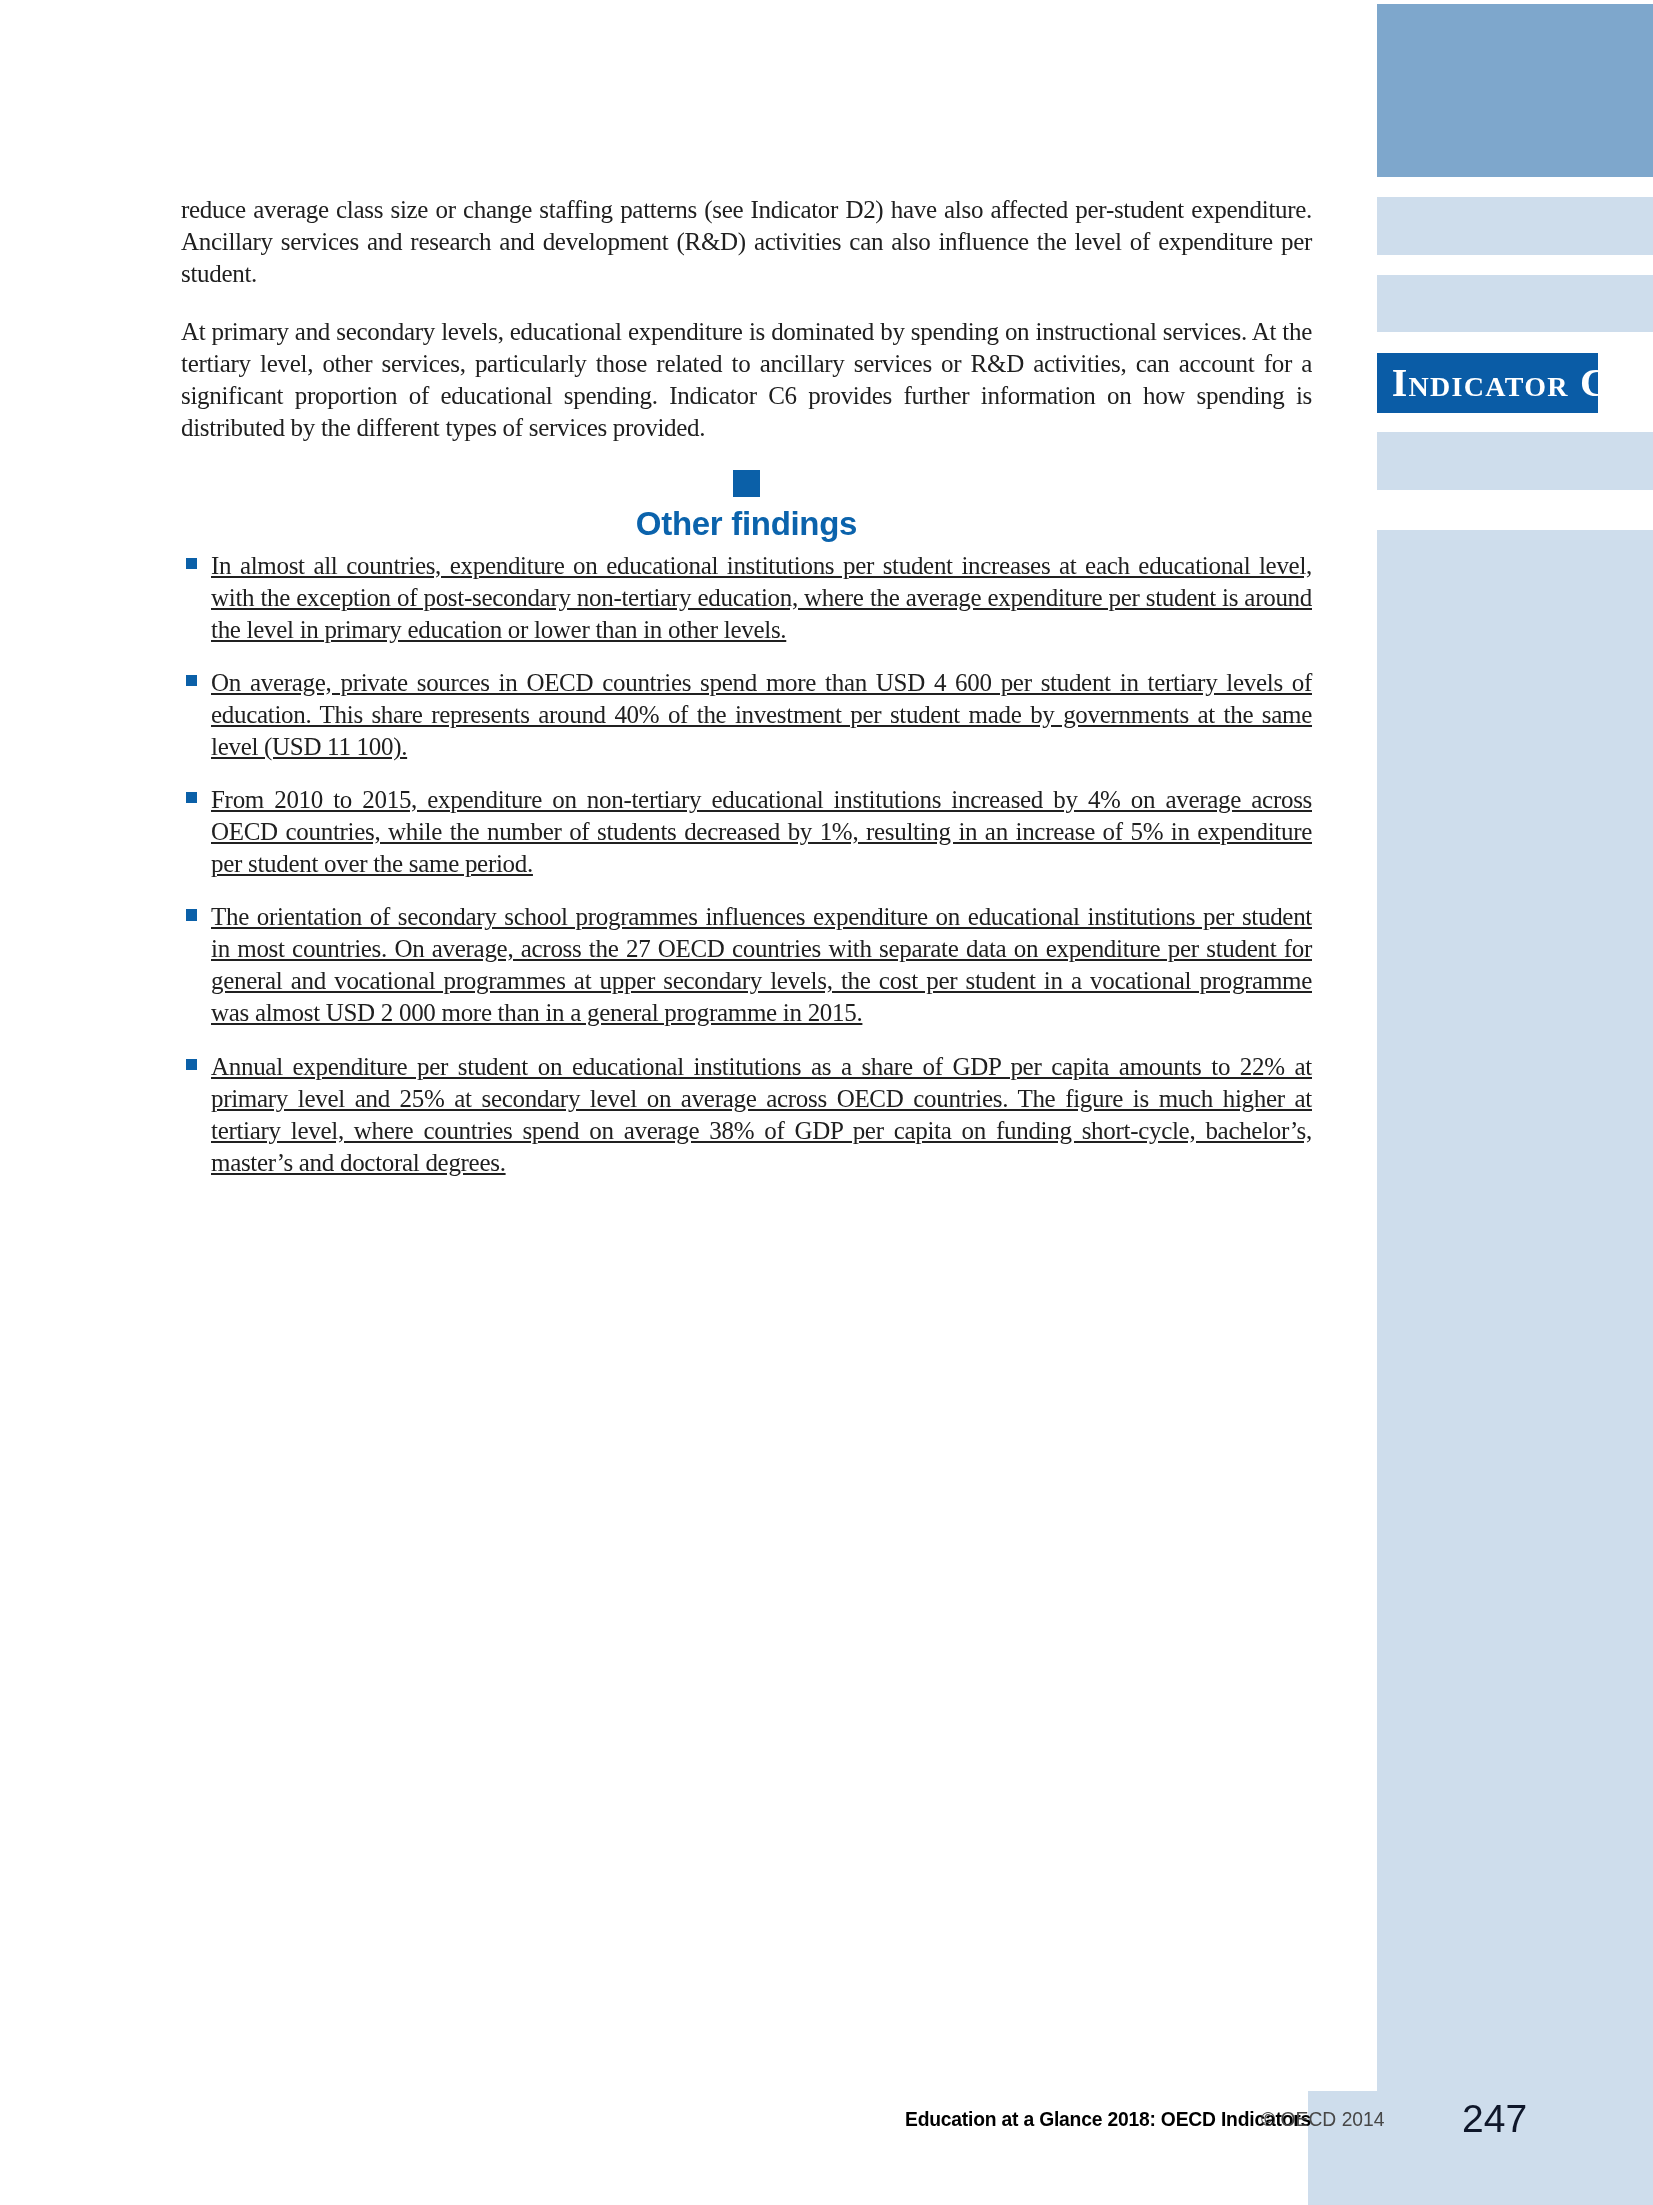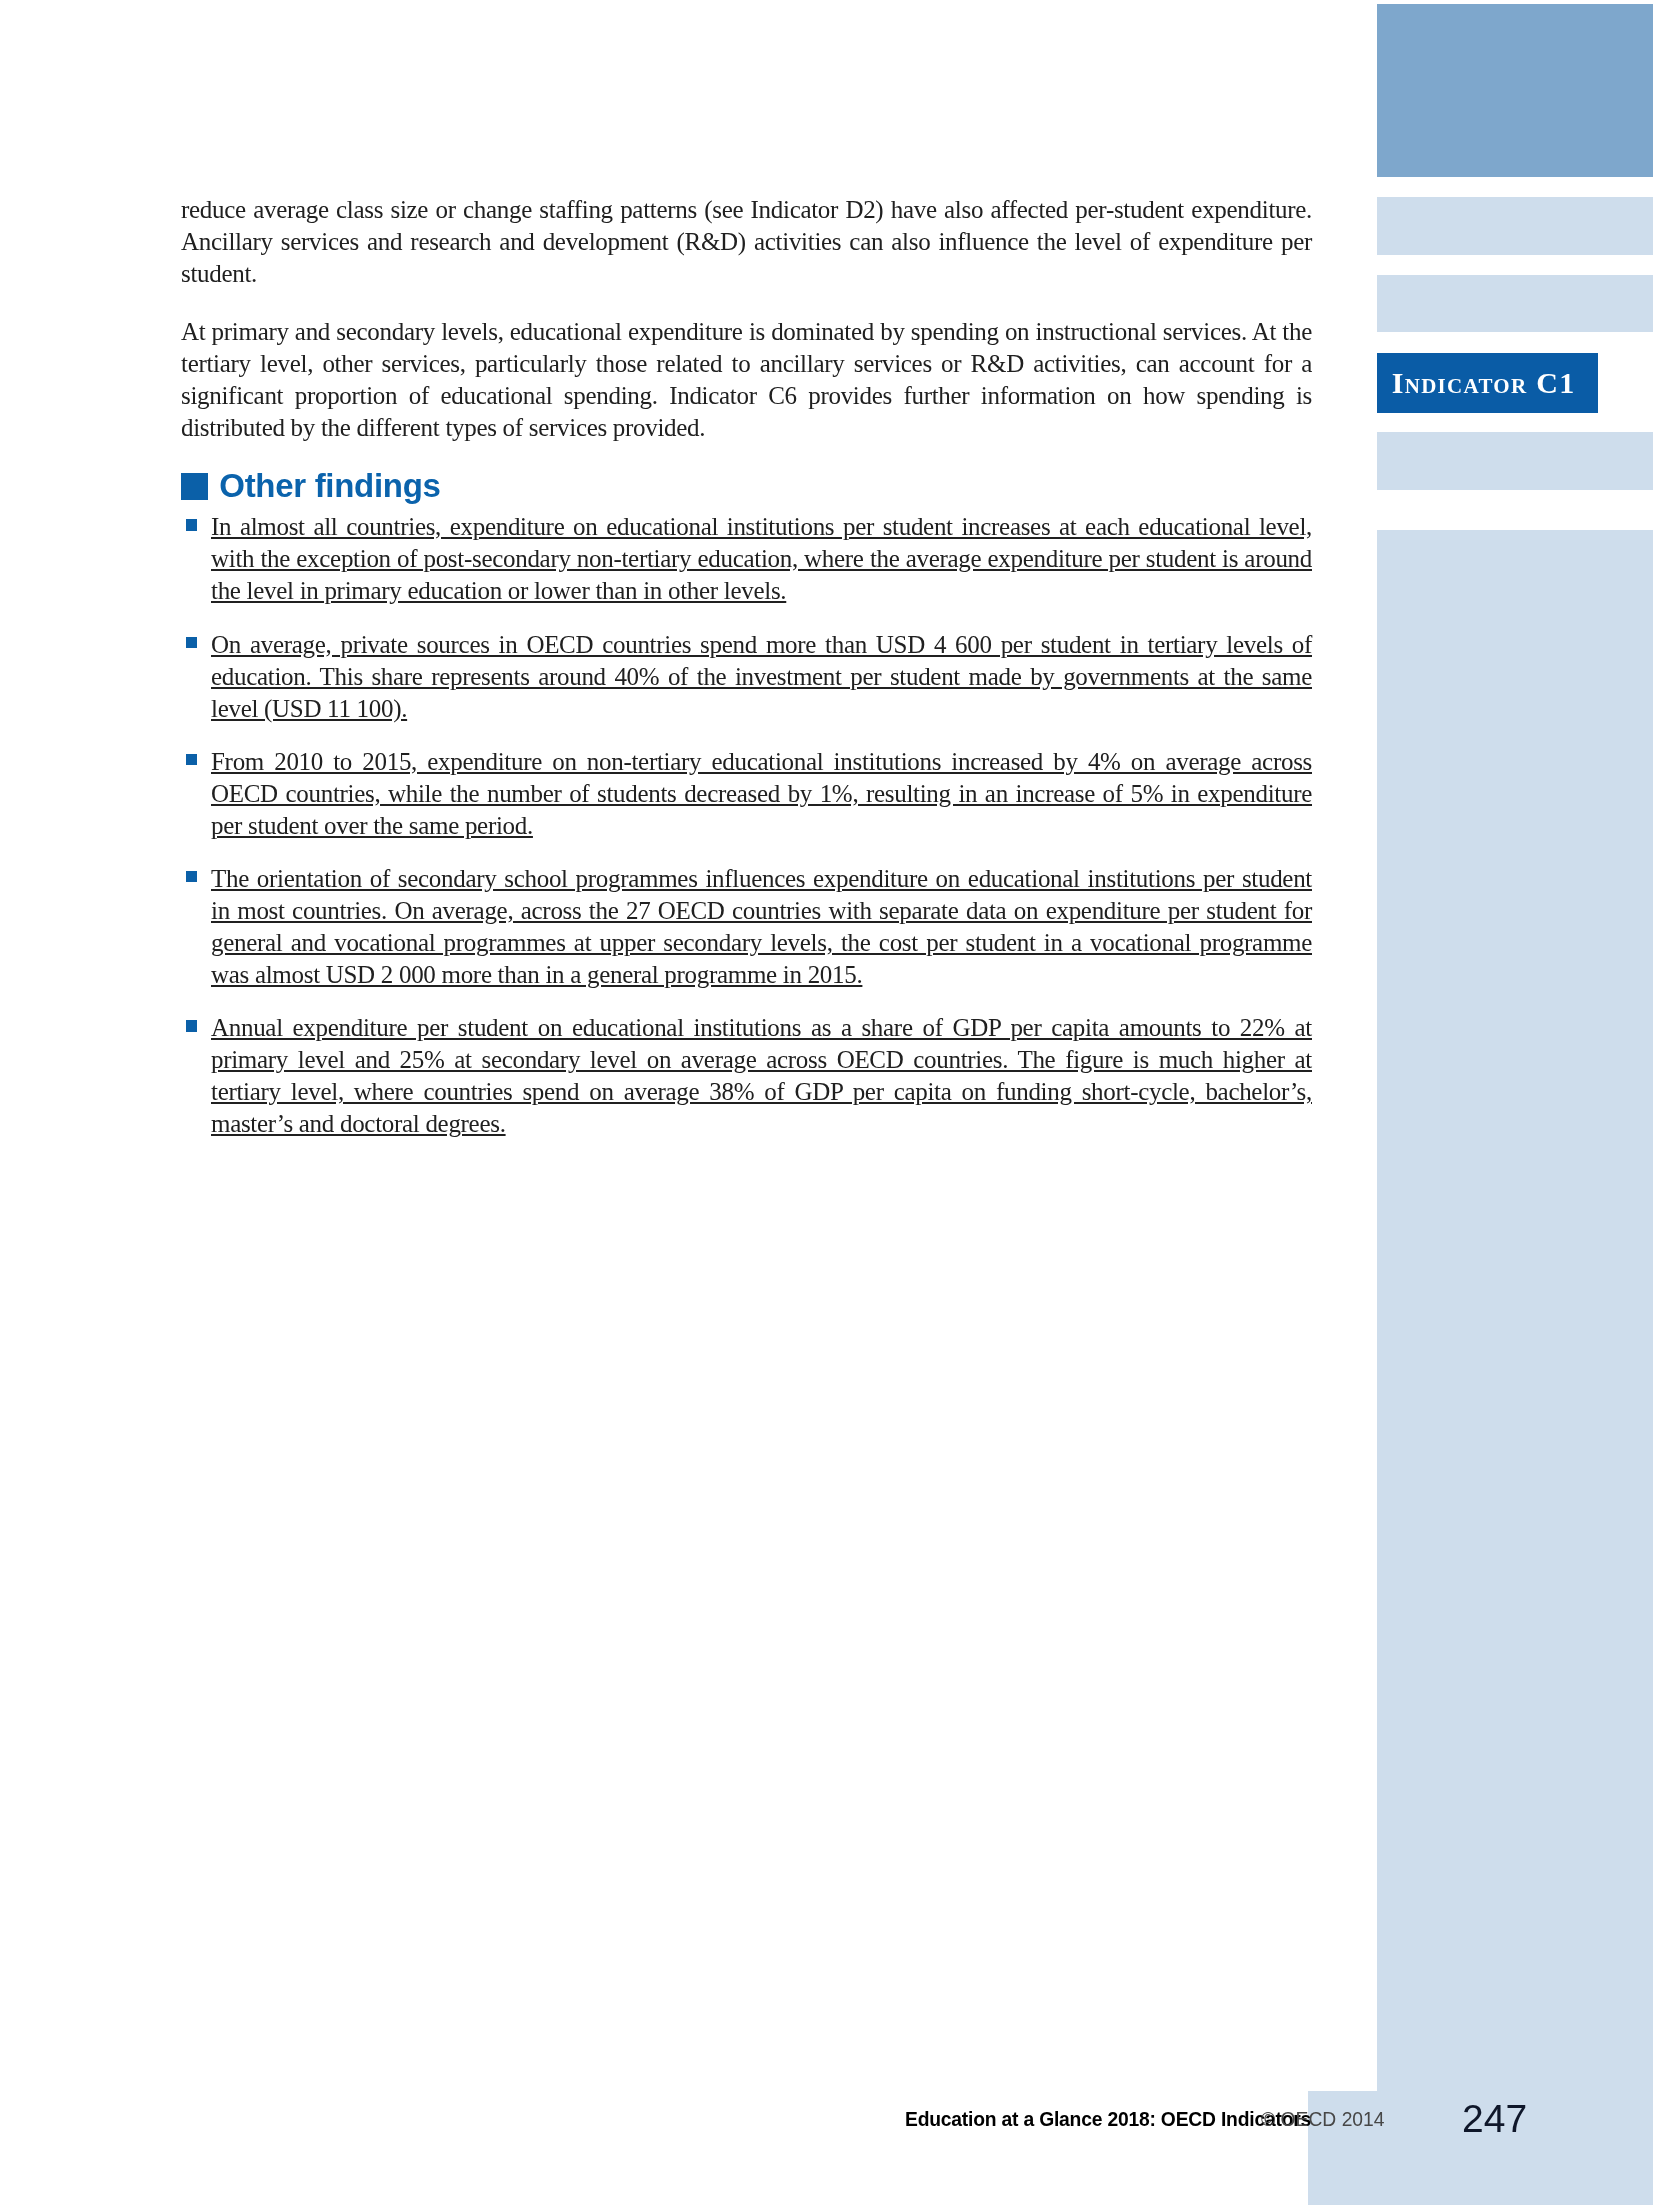--- a/index.html
+++ b/index.html
@@ -15,37 +15,38 @@
   .sb-s1 { top:197px; height:58px; }
   .sb-s2 { top:275px; height:57px; }
   .sb-s3 { top:432px; height:58px; }
   .sb-column    { left:1377px; top:530px;  width:277px; height:1675px; background:#CEDDEC; }
   .sb-footblock { left:1308px; top:2091px; width:346px; height:114px;  background:#CEDDEC; }
 
   .banner {
     position:absolute; left:1377px; top:353px; width:221px; height:60px;
     background:#0A5CA6; color:#ffffff; box-sizing:border-box; padding-left:14.7px;
     font-family:"Liberation Serif","DejaVu Serif",serif; font-weight:bold;
-    font-variant:small-caps; font-size:30px; line-height:59px; letter-spacing:1.3px;
+    font-variant:small-caps; font-size:40px; line-height:59px; letter-spacing:1.3px;
     white-space:nowrap;
   }
 
   
   .content {
     position:absolute; left:181px; top:194px; width:1131px;
     color:#202020; font-size:25px; line-height:32px; letter-spacing:-0.3px;
     text-align:justify;
   }
   .content p.para { margin:0 0 26px 0; }
 
   .findings {
     margin:0 0 9.3px 0; display:flex; align-items:center; gap:11.3px;
     font-family:"Liberation Sans","DejaVu Sans",sans-serif; font-weight:bold;
     font-size:33px; line-height:32px; color:#0B63AC; letter-spacing:-0.3px;
     text-align:left;
+    flex-direction:column;
   }
   .findings .sq { width:27px; height:27px; background:#0B60A8; flex:0 0 auto; }
 
   .bullet { position:relative; margin:0 0 21.3px 0; padding-left:30px;text-decoration:underline; }
   .bullet .bsq {
     position:absolute; left:4.7px; top:8px; width:11.3px; height:11.3px; background:#0B60A8;
   }
   .bullet p { margin:0; }
 
   

